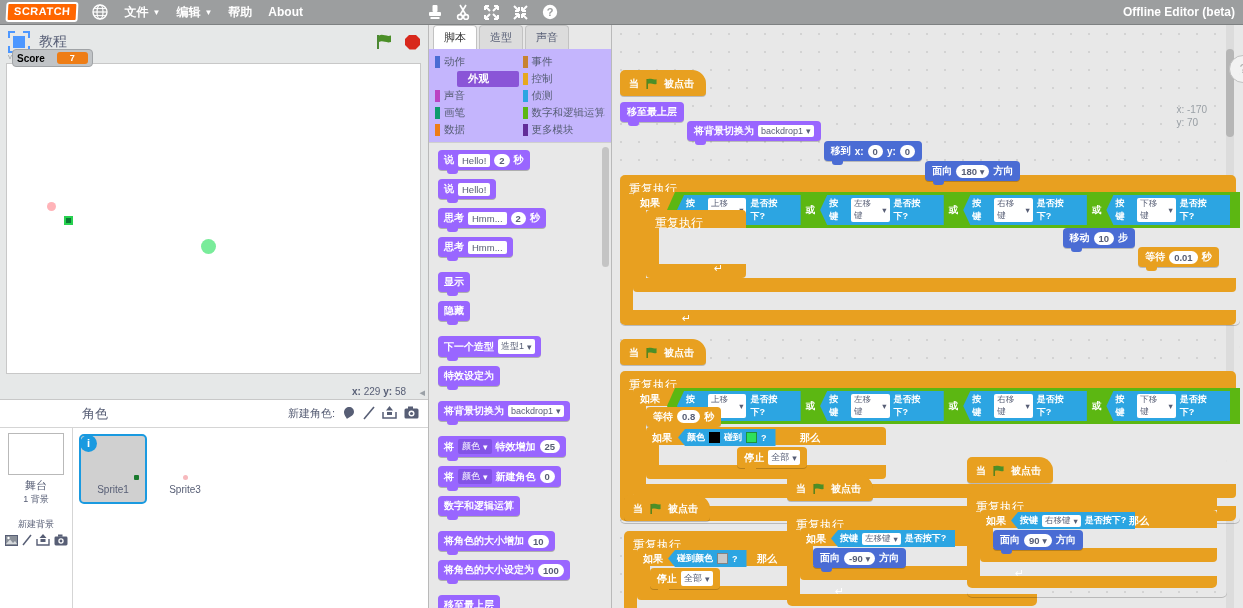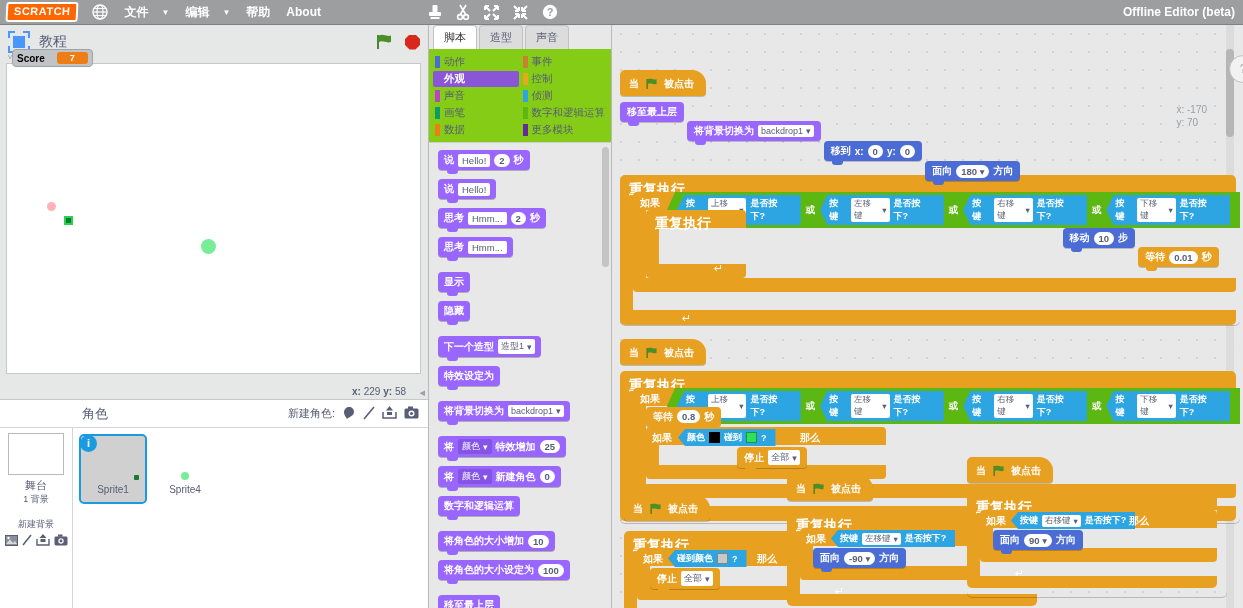--- a/index.html
+++ b/index.html
@@ -17,21 +17,21 @@
     position:relative; border-bottom:1px solid #7e8182;
   }
   .logo{
     margin-left:6px; background:#f60; color:#fff; font-weight:bold;
     font-size:11px; letter-spacing:.5px; padding:2px 6px 3px; border-radius:3px;
     border:2px solid #fff; transform:skewX(-3deg); line-height:1;
   }
   .mb-globe{ margin-left:14px; width:16px; height:16px; }
   .mb-item{
     color:#fff; font-weight:bold; font-size:12px; margin-left:16px;
-    display:flex; align-items:center; gap:13px; cursor:pointer; white-space:nowrap;
+    display:flex; align-items:center; gap:4px; cursor:pointer; white-space:nowrap;
   }
   .caret{ font-size:8px; }
   .mb-tools{ position:absolute; left:428px; display:flex; align-items:center; gap:14px; }
   .mb-tools svg{ display:block; }
   .mb-right{ position:absolute; right:8px; color:#fff; font-weight:bold; font-size:12px; }
 
   
   .app{ display:flex; height:583px; }
 
   
@@ -90,26 +90,26 @@
   .info-badge{ position:absolute; left:-1px; top:-1px; width:17px; height:17px; background:#1a9ae0;
                border-radius:50%; color:#fff; font-weight:bold; font-size:11px; line-height:17px; }
   .dot{ border-radius:50%; display:block; }
 
   
   .middle{ width:183px; background:#e8e8e8; border-left:1px solid #b9b9b9; display:flex; flex-direction:column; }
   .tabs{ height:24px; display:flex; align-items:flex-end; padding-left:4px; background:#e8e8e8; }
   .tab{ font-size:11px; color:#575e75; padding:4px 10px 4px; border:1px solid #c2c2c2;
         border-bottom:none; border-radius:4px 4px 0 0; background:#dcdcdc; margin-right:2px; }
   .tab.active{ background:#fff; color:#333; }
-  .cats{ background:#84cc16; padding:5px 4px 4px 4px; border-bottom:1px solid #cfcfcf; }
+  .cats{ background:#c4b5fd; padding:5px 4px 4px 4px; border-bottom:1px solid #cfcfcf; }
   .cat-grid{ display:grid; grid-template-columns:1fr 1fr; column-gap:2px; row-gap:1px; }
   .cat{ display:flex; align-items:center; gap:4px; font-size:10.5px; color:#575e75;
         padding:1px 2px; border-radius:2px; white-space:nowrap; }
   .cat .sw{ width:5px; height:12px; display:block; }
-  .cat.active{ background:#8a55d7; color:#fff; font-weight:bold; }
+  .cat.active{ background:#8a55d7; color:#fff; font-weight:bold;margin-left:24px; }
   .cat.active .sw{ background:#8a55d7 !important; }
   .palette{ flex:1; background:#e8e8e8; overflow:hidden; padding:7px 0 0 9px; position:relative; }
   .pblk{ position:relative; display:inline-flex; align-items:center; gap:4px;
          background:#9966ff; color:#fff; font-size:10px; font-weight:bold;
          padding:3px 6px; border-radius:4px; margin-bottom:9px;
          box-shadow: 0 1px 0 rgba(0,0,0,.25); white-space:nowrap; }
   .pblk::after{ content:""; position:absolute; left:9px; bottom:-4px; width:11px; height:4px;
                 background:#9966ff; border-radius:0 0 3px 3px; }
   .inp{ background:#fff; color:#575e75; border-radius:2px; padding:1px 4px; font-weight:normal; font-size:9.5px; }
   .inp-r{ background:#fff; color:#575e75; border-radius:8px; padding:1px 5px; font-weight:bold; font-size:9.5px; }
@@ -136,21 +136,21 @@
   .blk{ position:absolute; font-size:10px; font-weight:bold; color:#fff; white-space:nowrap; }
   .hat{ background:#e8a020; border-radius:5px 14px 4px 4px; padding:7px 12px 5px 9px;
         display:inline-flex; align-items:center; gap:6px; box-shadow:0 1px 0 rgba(0,0,0,.2); }
   .stack{ display:inline-flex; align-items:center; gap:4px; padding:3px 7px; border-radius:4px;
           box-shadow:0 1px 0 rgba(0,0,0,.2); position:relative; }
   .stack::after{ content:""; position:absolute; left:8px; bottom:-4px; width:11px; height:4px; border-radius:0 0 3px 3px; }
   .looks{ background:#9966ff; } .looks::after{ background:#9966ff; }
   .motion{ background:#4a6cd4; } .motion::after{ background:#4a6cd4; }
   .control{ background:#e8a020; } .control::after{ background:#e8a020; }
   .ctrl-wrap{ position:absolute; background:#e8a020; border-radius:5px; box-shadow:0 1px 0 rgba(0,0,0,.2); }
-  .ctrl-label{ font-size:14px; font-weight:bold; color:#fff; padding:4px 9px 4px 9px; display:inline-block; }
+  .ctrl-label{ font-size:12px; font-weight:normal; color:#fff; padding:4px 9px 4px 9px; display:inline-block; }
   .loop-arrow{ position:absolute; color:#fff; font-size:11px; }
   .bool{ display:inline-flex; align-items:center; gap:4px; background:#2ca5e2; color:#fff;
          font-size:9px; font-weight:bold; padding:2px 9px; position:relative;
          clip-path: polygon(7px 0,100% 0,100% 50%,100% 100%,7px 100%,0 50%); }
   .op-or{ display:inline-flex; align-items:center; gap:5px; background:#5cb712; color:#fff;
           font-size:9.5px; font-weight:bold; padding:3px 10px;
           clip-path: polygon(8px 0,100% 0,100% 50%,100% 100%,8px 100%,0 50%); }
   .kdrop{ background:#fff; color:#575e75; font-size:8.5px; font-weight:normal;
           border-radius:2px; padding:0px 3px; display:inline-flex; gap:3px; align-items:center; }
   .colsw{ width:11px; height:11px; display:inline-block; border:1px solid rgba(0,0,0,.35); }
@@ -348,27 +348,27 @@
 
           <div class="sprite-cell sel">
             <span class="info-badge">i</span>
             <div class="sprite-thumb">
               <span class="dot" style="width:5px;height:5px;background:#1a7a2e;border-radius:1px;margin-right:-46px;"></span>
             </div>
             <div class="sprite-name">Sprite1</div>
           </div>
 
 
-
           <div class="sprite-cell">
             <div class="sprite-thumb">
-              <span class="dot" style="width:8px;height:8px;background:#79ec9a;"></span>
+              <span class="dot" style="width:5px;height:5px;background:#f7b9bd;"></span>
             </div>
-            <div class="sprite-name">Sprite4</div>
-          </div>
+            <div class="sprite-name">Sprite3</div>
+          </div>
+
 
         </div>
       </div>
     </div>
   </div>
 
   <div class="middle">
     <div class="tabs">
       <div class="tab active">脚本</div>
       <div class="tab">造型</div>

